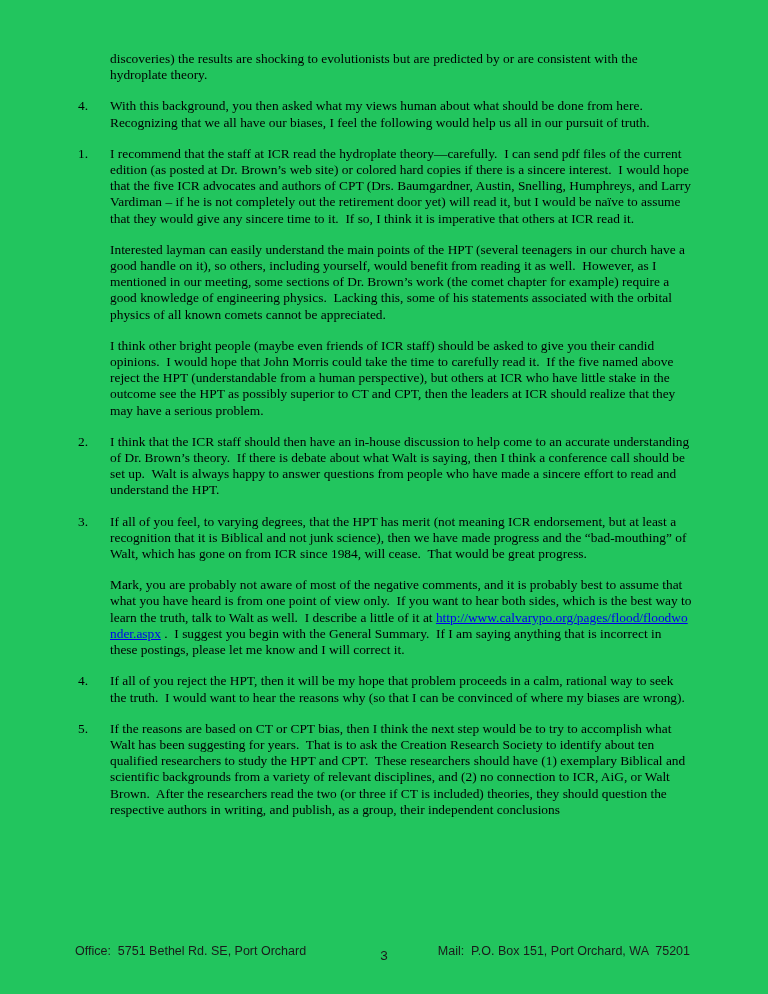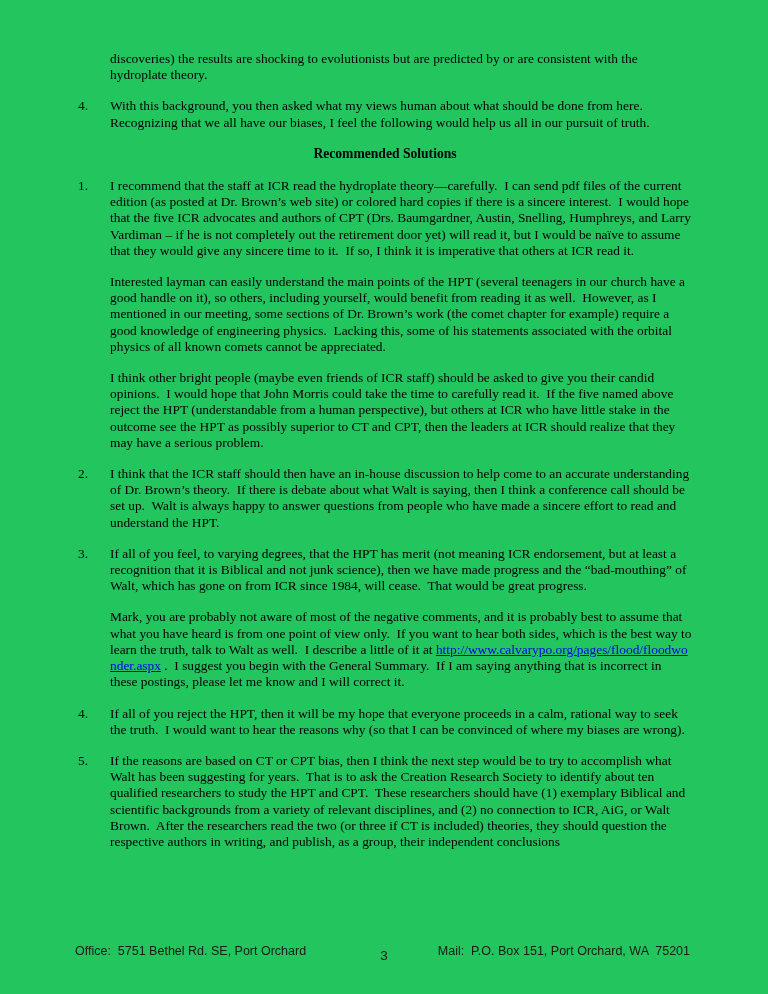--- a/index.html
+++ b/index.html
@@ -76,21 +76,20 @@
       </div>
     </div>
 
     <div class="hang">
       <div class="num">4.</div>
       <div class="txt">
         <p class="para">With this background, you then asked what my views human about what should be done from here.  Recognizing that we all have our biases, I feel the following would help us all in our pursuit of truth.</p>
       </div>
     </div>
 
-    <div class="heading">Recommended Solutions</div>
 
     <div class="hang">
       <div class="num">1.</div>
       <div class="txt">
         <p class="para">I recommend that the staff at ICR read the hydroplate theory—carefully.  I can send pdf files of the current edition (as posted at Dr. Brown’s web site) or colored hard copies if there is a sincere interest.  I would hope that the five ICR advocates and authors of CPT (Drs. Baumgardner, Austin, Snelling, Humphreys, and Larry Vardiman – if he is not completely out the retirement door yet) will read it, but I would be naïve to assume that they would give any sincere time to it.  If so, I think it is imperative that others at ICR read it.</p>
         <p class="para">Interested layman can easily understand the main points of the HPT (several teenagers in our church have a good handle on it), so others, including yourself, would benefit from reading it as well.  However, as I mentioned in our meeting, some sections of Dr. Brown’s work (the comet chapter for example) require a good knowledge of engineering physics.  Lacking this, some of his statements associated with the orbital physics of all known comets cannot be appreciated.</p>
         <p class="para">I think other bright people (maybe even friends of ICR staff) should be asked to give you their candid opinions.  I would hope that John Morris could take the time to carefully read it.  If the five named above reject the HPT (understandable from a human perspective), but others at ICR who have little stake in the outcome see the HPT as possibly superior to CT and CPT, then the leaders at ICR should realize that they may have a serious problem.</p>
       </div>
     </div>
 
@@ -105,21 +104,21 @@
       <div class="num">3.</div>
       <div class="txt">
         <p class="para">If all of you feel, to varying degrees, that the HPT has merit (not meaning ICR endorsement, but at least a recognition that it is Biblical and not junk science), then we have made progress and the “bad-mouthing” of Walt, which has gone on from ICR since 1984, will cease.  That would be great progress.</p>
         <p class="para"><span>Mark, you are probably not aware of most of the negative comments, and it is probably best to assume that what you have heard is from one point of view only.  If you want to hear both sides, which is the best way to learn the truth, talk to Walt as well.  I describe a little of it at </span><a href="#" class="doc-link">http://www.calvarypo.org/pages/flood/floodwonder.aspx</a><span> .  I suggest you begin with the General Summary.  If I am saying anything that is incorrect in these postings, please let me know and I will correct it.</span></p>
       </div>
     </div>
 
     <div class="hang">
       <div class="num">4.</div>
       <div class="txt">
-        <p class="para">If all of you reject the HPT, then it will be my hope that everyone proceeds in a calm, rational way to seek the truth.  I would want to hear the reasons why (so that I can be convinced of where my biases are wrong).</p>
+        <p class="para">If all of you reject the HPT, then it will be my hope that problem proceeds in a calm, rational way to seek the truth.  I would want to hear the reasons why (so that I can be convinced of where my biases are wrong).</p>
       </div>
     </div>
 
     <div class="hang">
       <div class="num">5.</div>
       <div class="txt">
         <p class="para">If the reasons are based on CT or CPT bias, then I think the next step would be to try to accomplish what Walt has been suggesting for years.  That is to ask the Creation Research Society to identify about ten qualified researchers to study the HPT and CPT.  These researchers should have (1) exemplary Biblical and scientific backgrounds from a variety of relevant disciplines, and (2) no connection to ICR, AiG, or Walt Brown.  After the researchers read the two (or three if CT is included) theories, they should question the respective authors in writing, and publish, as a group, their independent conclusions</p>
       </div>
     </div>
 

